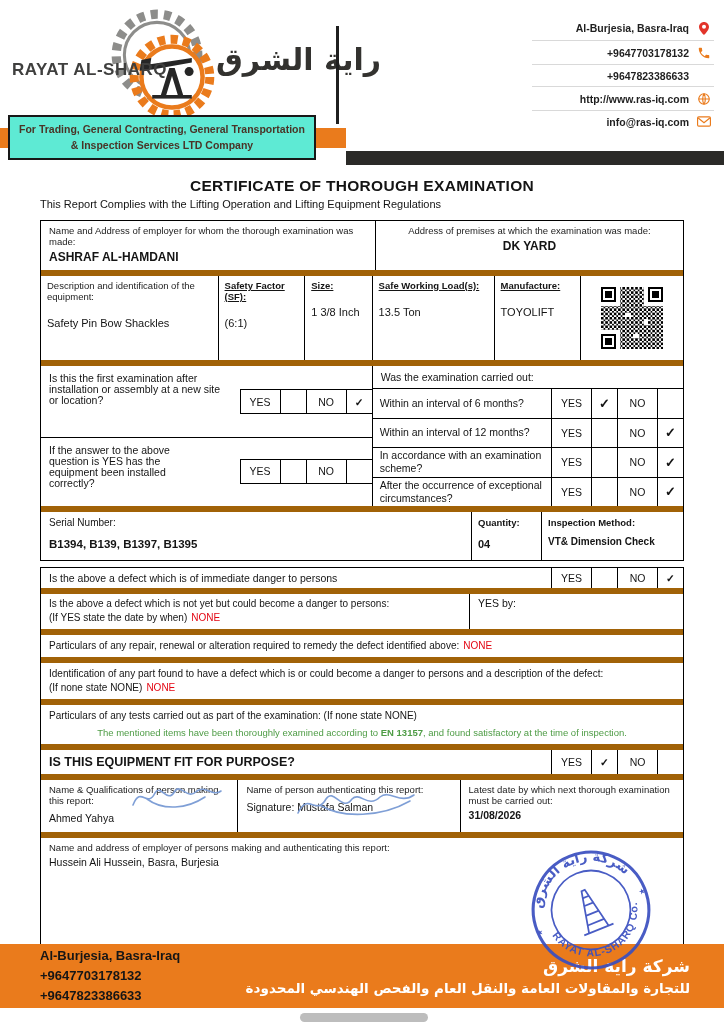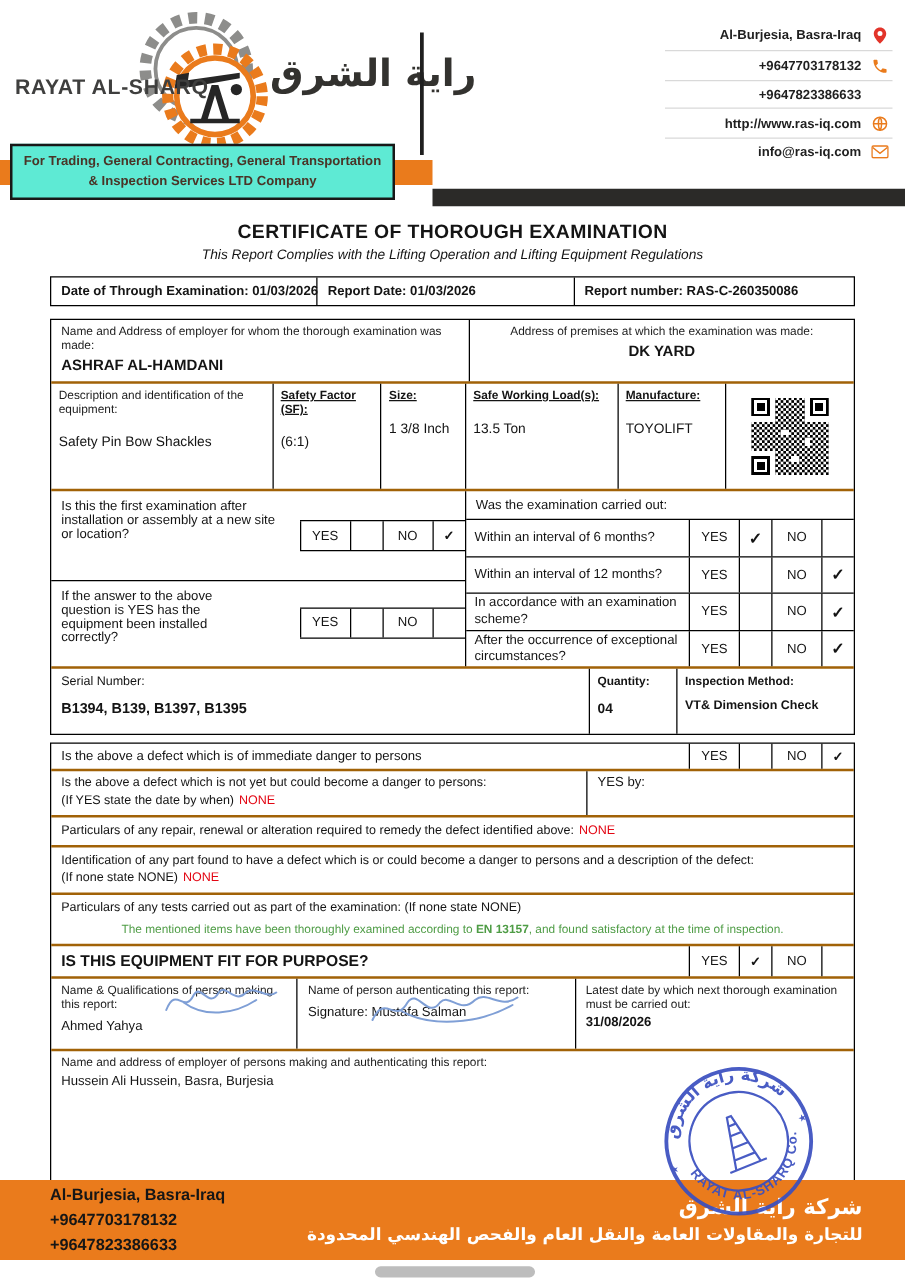--- a/index.html
+++ b/index.html
@@ -20,30 +20,30 @@
                  font-size:10.5px; font-weight:bold; color:#4a3427; line-height:1.55; padding:4px 2px; z-index:2; }
   .contact { position:absolute; top:16px; right:10px; width:182px; }
   .contact-row { display:flex; align-items:center; justify-content:flex-end; gap:7px; padding:4.5px 2px; border-bottom:1px solid #d9d9d9; }
   .contact-row:last-child { border-bottom:none; }
   .contact-row span { font-size:10.5px; font-weight:bold; color:#1f1f1f; }
   .contact-ic { width:16px; display:flex; justify-content:center; }
 
   
   .main { padding:3px 40px 0 40px; }
   .title { text-align:center; font-size:15.5px; font-weight:bold; letter-spacing:.3px; margin-top:4px; }
-  .subtitle { text-align:center; font-size:11px; margin-top:3px;font-style:italic; }
+  .subtitle { font-size:11px; margin-top:3px; }
 
   .meta-table { display:flex; border:1px solid #000; margin-top:11px; }
   .meta-cell { padding:5px 8px; font-size:10.5px; font-weight:bold; border-right:1px solid #000; white-space:nowrap; }
   .meta-cell:nth-child(1){ width:33.2%; } .meta-cell:nth-child(2){ width:32%; } .meta-cell:nth-child(3){ width:34.8%; border-right:none; }
 
   .block { border:1px solid #000; }
   .block-b { margin-top:10px; }
   .block-c { margin-top:6px; }
-  .row { display:flex; border-top:2px solid #a16207; }
+  .row { display:flex; border-top:6px solid #a16207; }
   .block > .row:first-child { border-top:none; }
 
   .lbl { font-size:9.5px; color:#1c1c1c; }
   .lbl-u { font-size:9.5px; font-weight:bold; text-decoration:underline; }
   .val-bold { font-size:12px; font-weight:bold; margin-top:3px; }
   .val { font-size:11px; margin-top:15px; }
 
   .cell-employer { width:52%; padding:4px 8px 6px; }
   .cell-premises { width:48%; padding:4px 8px 6px; border-left:1px solid #000;text-align:center; }
 
@@ -184,34 +184,20 @@
             </svg>
         </span>
       </div>
     </div>
   </header>
 
   <main class="main">
     <div class="title">CERTIFICATE OF THOROUGH EXAMINATION</div>
     <div class="subtitle">This Report Complies with the Lifting Operation and Lifting Equipment Regulations</div>
 
-    <div class="meta-table">
-      <div class="meta-cell">
-        <span>Date of Through Examination:</span>
-        <span>01/03/2026</span>
-      </div>
-      <div class="meta-cell">
-        <span>Report Date:</span>
-        <span>01/03/2026</span>
-      </div>
-      <div class="meta-cell">
-        <span>Report number:</span>
-        <span>RAS-C-260350086</span>
-      </div>
-    </div>
 
     <div class="block block-b">
       <div class="row">
         <div class="cell-employer">
           <div class="lbl">Name and Address of employer for whom the thorough examination was made:</div>
           <div class="val-bold">ASHRAF AL-HAMDANI</div>
         </div>
         <div class="cell-premises">
           <div class="lbl">Address of premises at which the examination was made:</div>
           <div class="val-bold">DK YARD</div>

